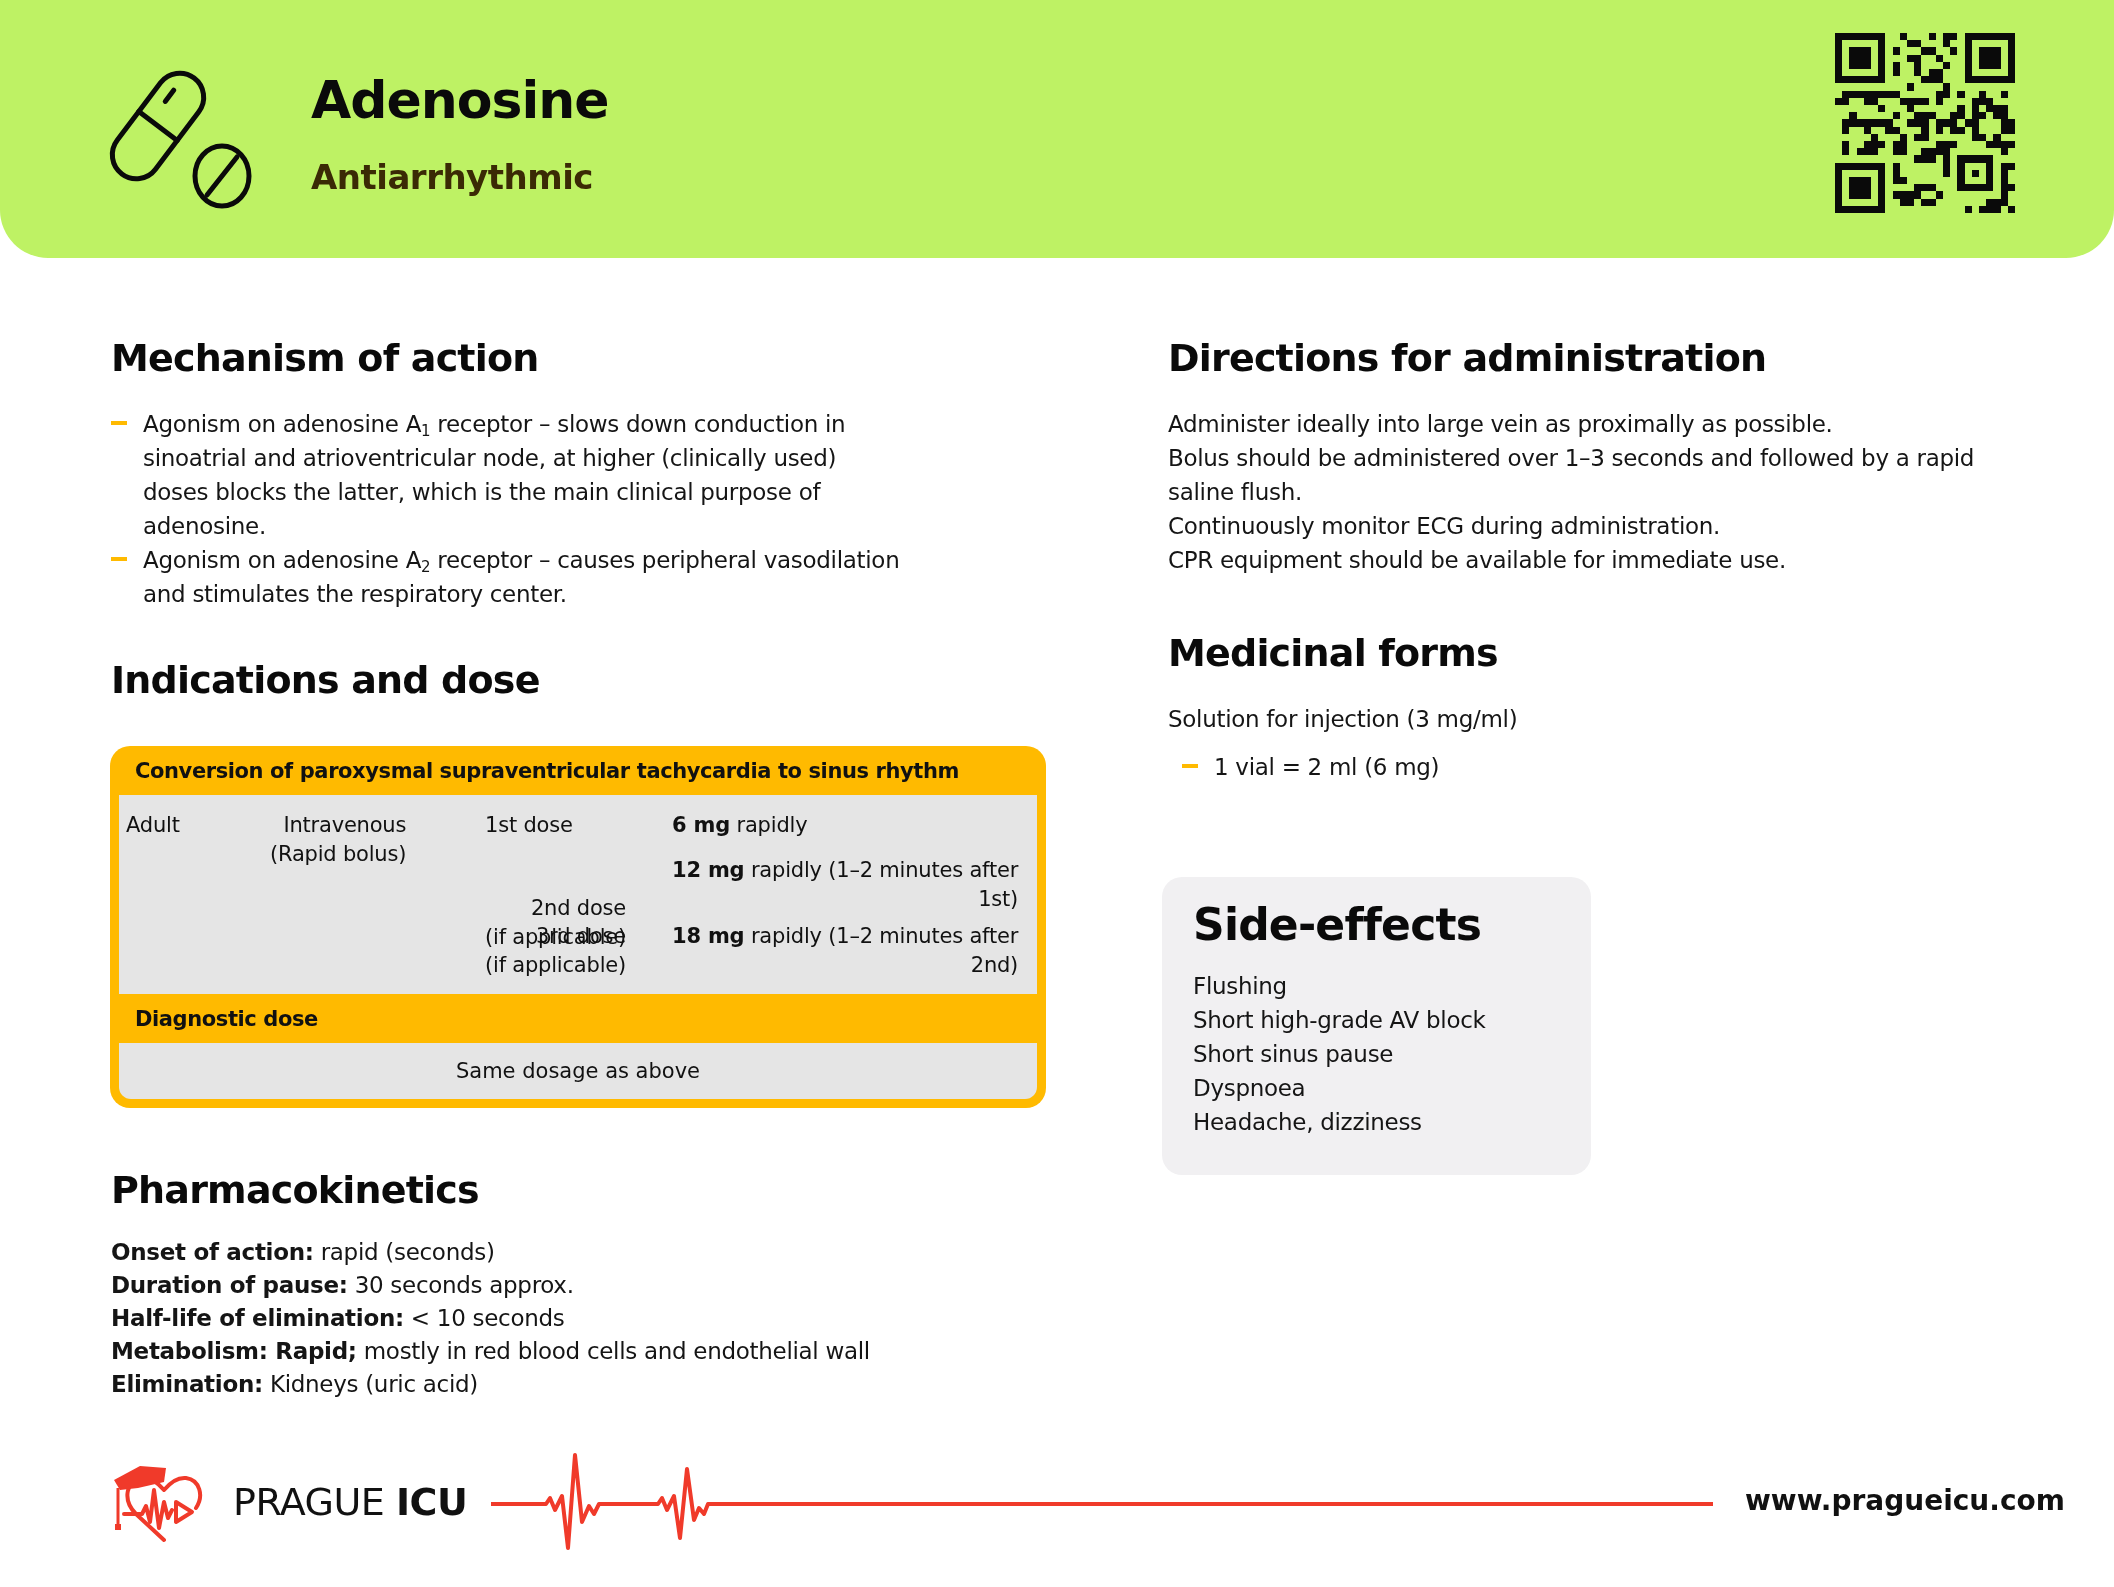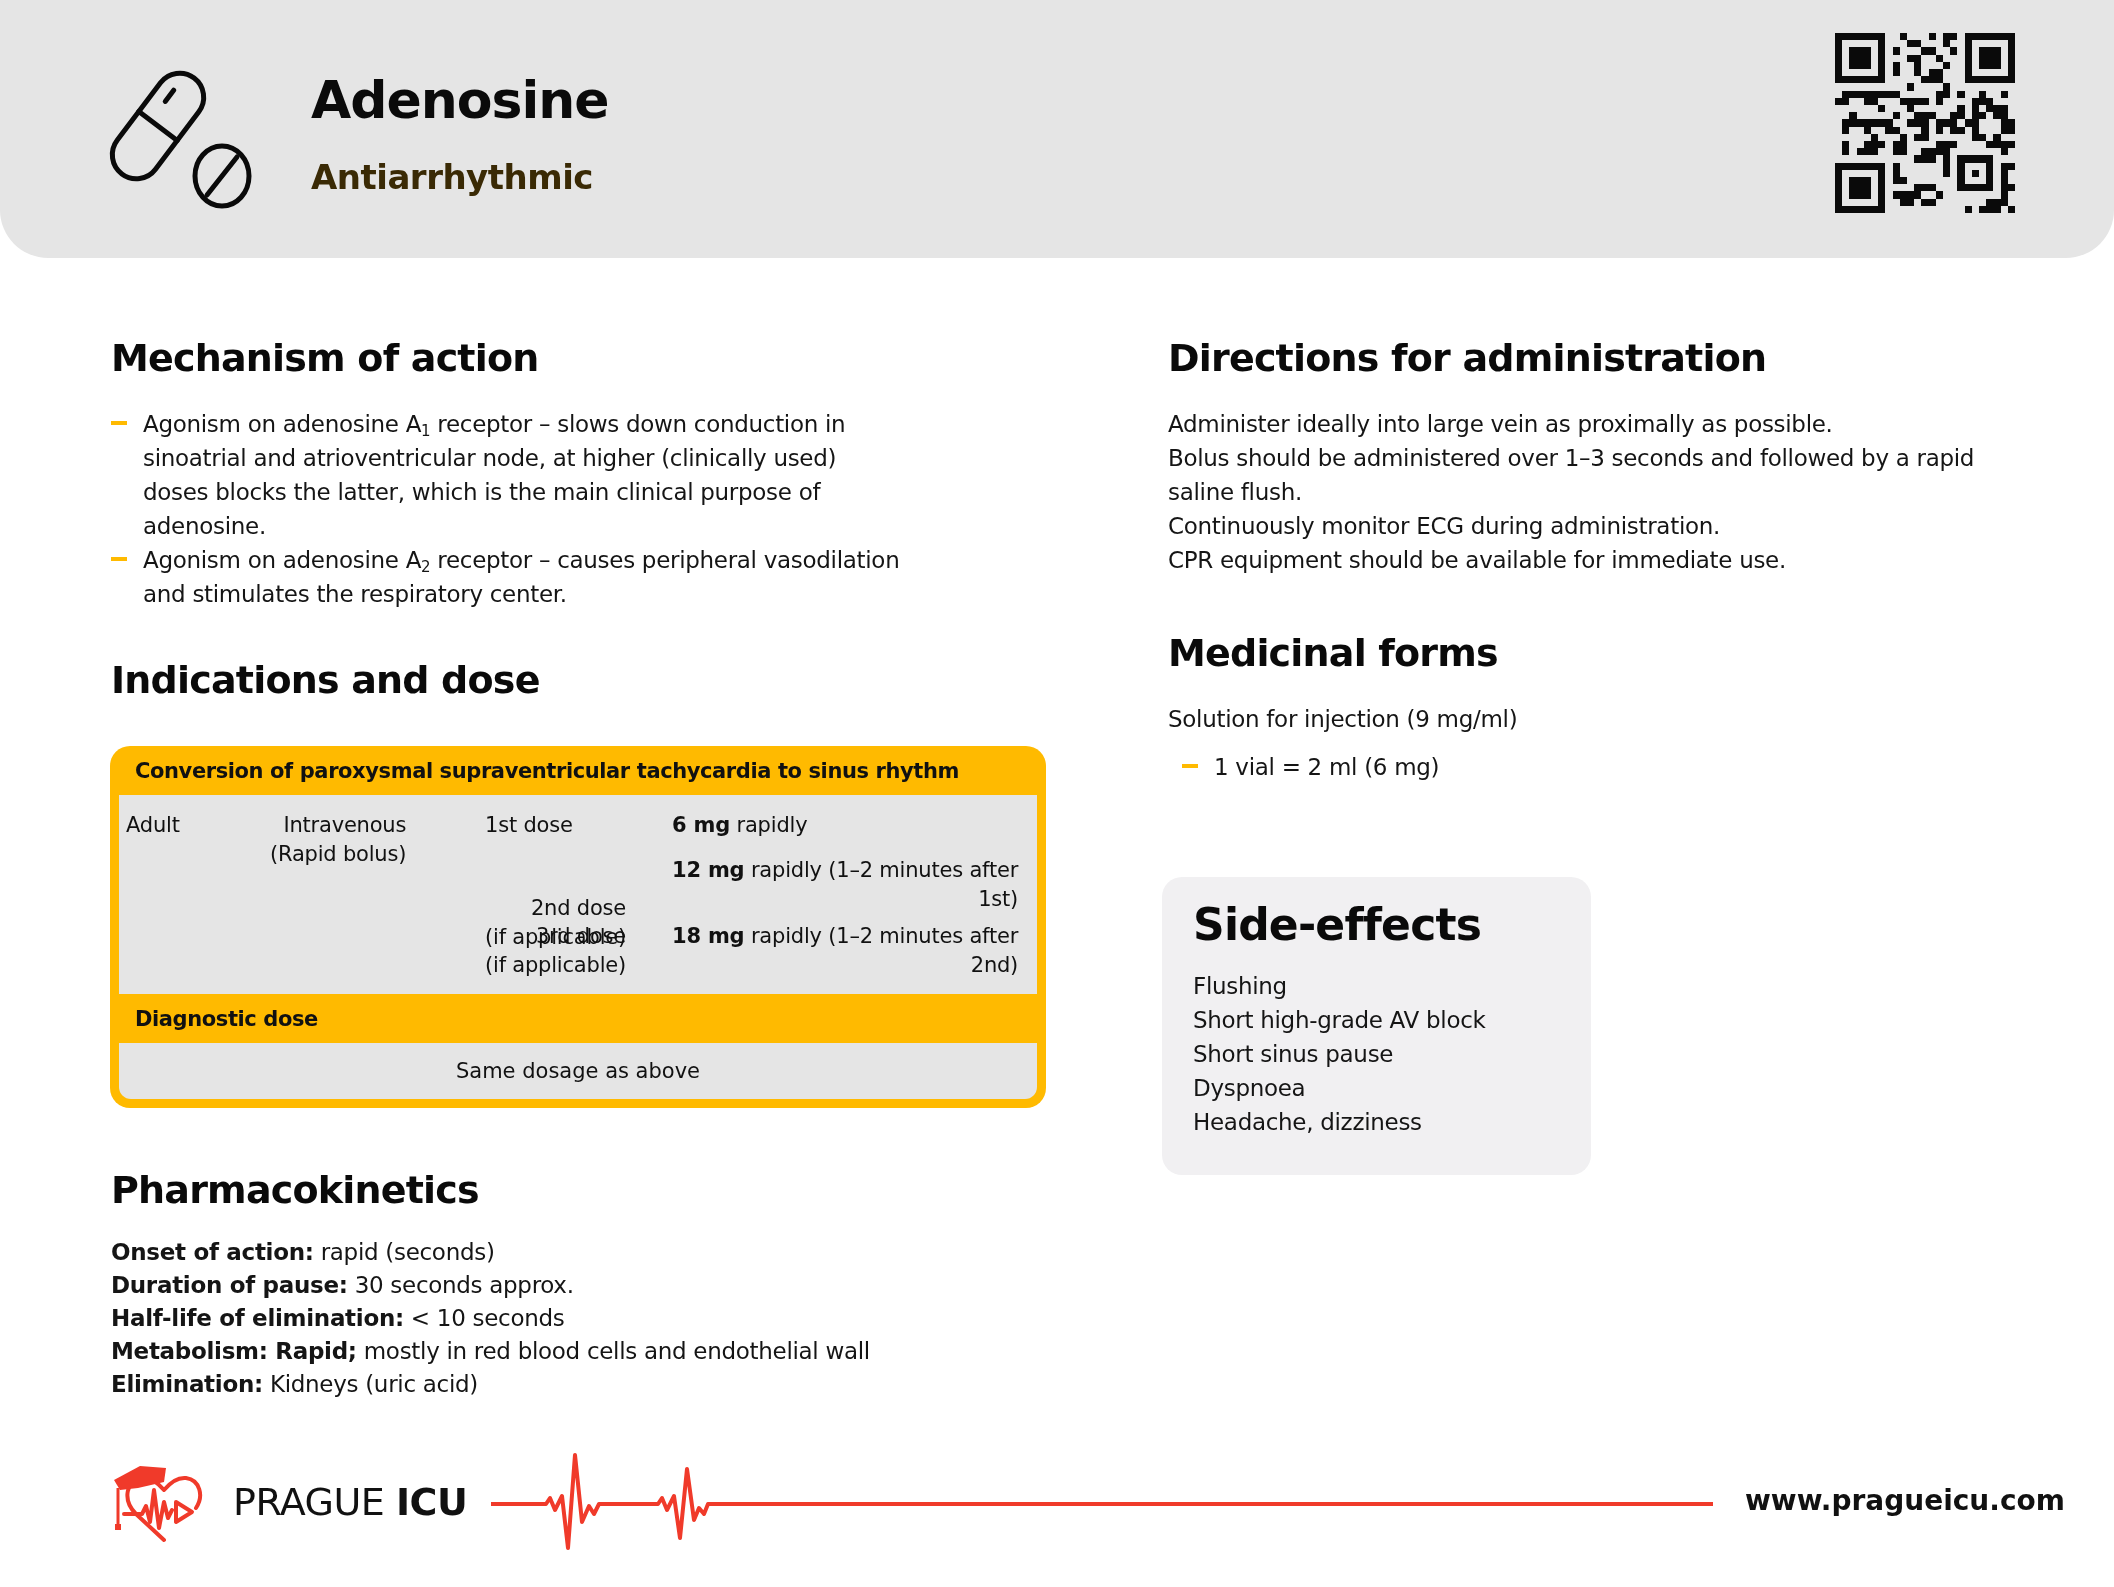--- a/index.html
+++ b/index.html
@@ -1,21 +1,21 @@
 <!DOCTYPE html>
 <html><head>
 <meta charset="utf-8">
 <style>
   * { box-sizing: border-box; margin: 0; padding: 0; }
   html, body { width: 2114px; height: 1587px; background: #ffffff; overflow: hidden; }
   body { position: relative; font-family: "DejaVu Sans", sans-serif; color: #111; }
 
   .header {
     position: absolute; left: 0; top: 0; width: 2114px; height: 258px;
-    background: #e5e5e5; border-radius: 0 0 48px 48px;
+    background: #bef264; border-radius: 0 0 48px 48px;
   }
   .pill-icon { position: absolute; left: 100px; top: 64px; width: 160px; height: 150px; }
   .title {
     position: absolute; left: 311px; top: 70px; font-size: 52px; font-weight: bold;
     color: #0a0a0a; letter-spacing: -1px; font-family: "DejaVu Sans", sans-serif;
   }
   .subtitle {
     position: absolute; left: 311px; top: 157px; font-size: 34px; font-weight: bold;
     color: #3a2a05; letter-spacing: -0.5px;
   }
@@ -334,21 +334,21 @@
 <div class="h2" style="left:1168px; top:336px;">Directions for administration</div>
 <div class="body-text" style="left:1168px; top:407px; width:880px;">
   <div>Administer ideally into large vein as proximally as possible.</div>
   <div>Bolus should be administered over 1–3 seconds and followed by a rapid</div>
   <div>saline flush.</div>
   <div>Continuously monitor ECG during administration.</div>
   <div>CPR equipment should be available for immediate use.</div>
 </div>
 
 <div class="h2" style="left:1168px; top:631px;">Medicinal forms</div>
-<div class="body-text" style="left:1168px; top:702px;">Solution for injection (9 mg/ml)</div>
+<div class="body-text" style="left:1168px; top:702px;">Solution for injection (3 mg/ml)</div>
 <ul class="bullets body-text" style="left:1182px; top:750px;">
   <li>
     <span class="dash"></span>
     <span>1 vial = 2 ml (6 mg)</span>
   </li>
 </ul>
 
 <div class="side-box">
   <div class="side-title">Side-effects</div>
   <ul class="side-list">

